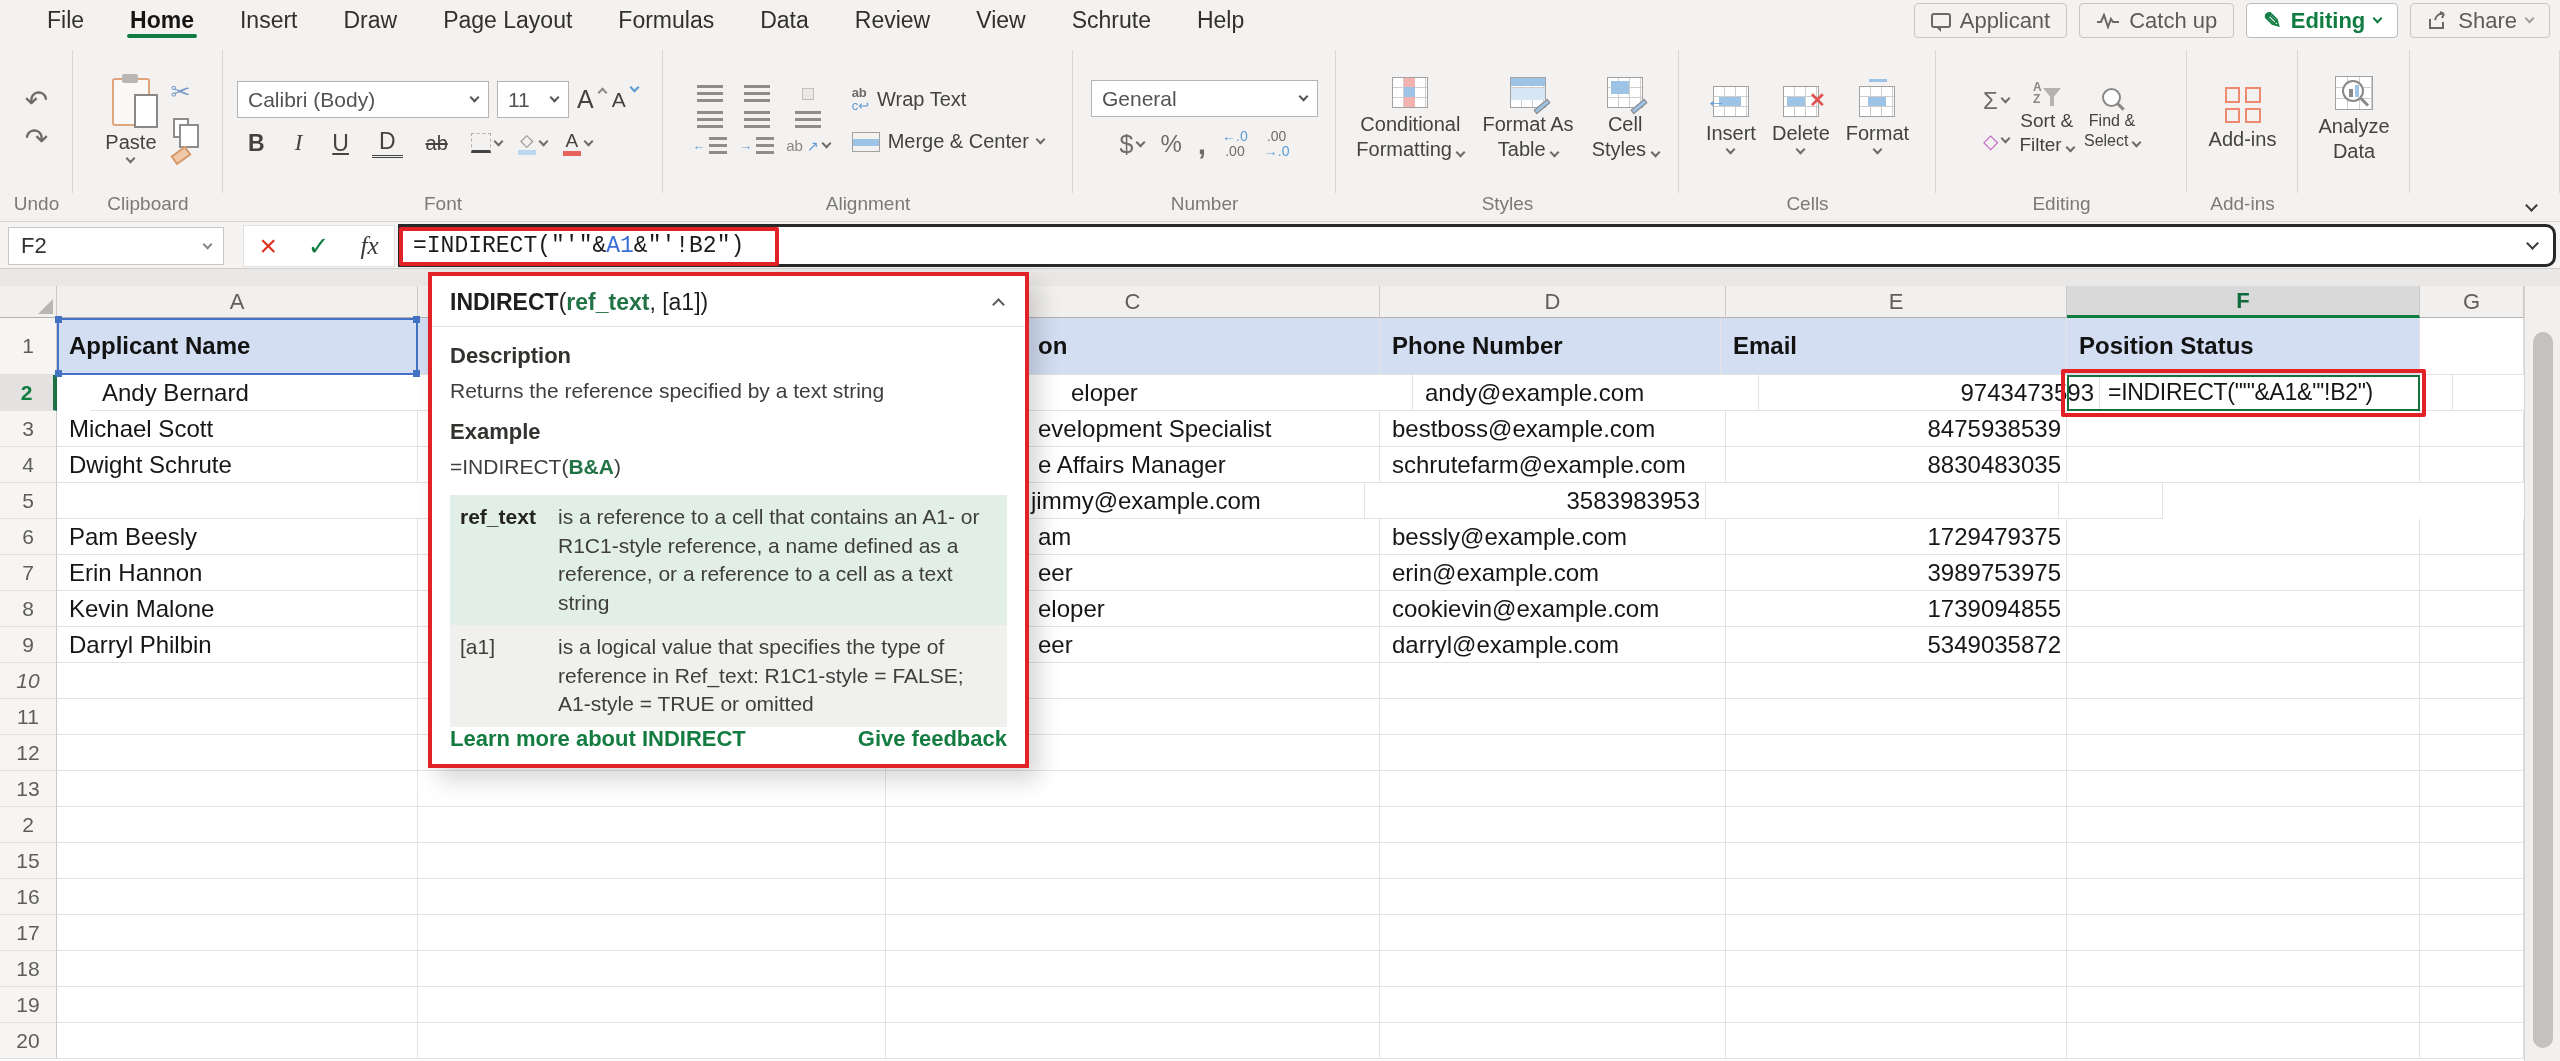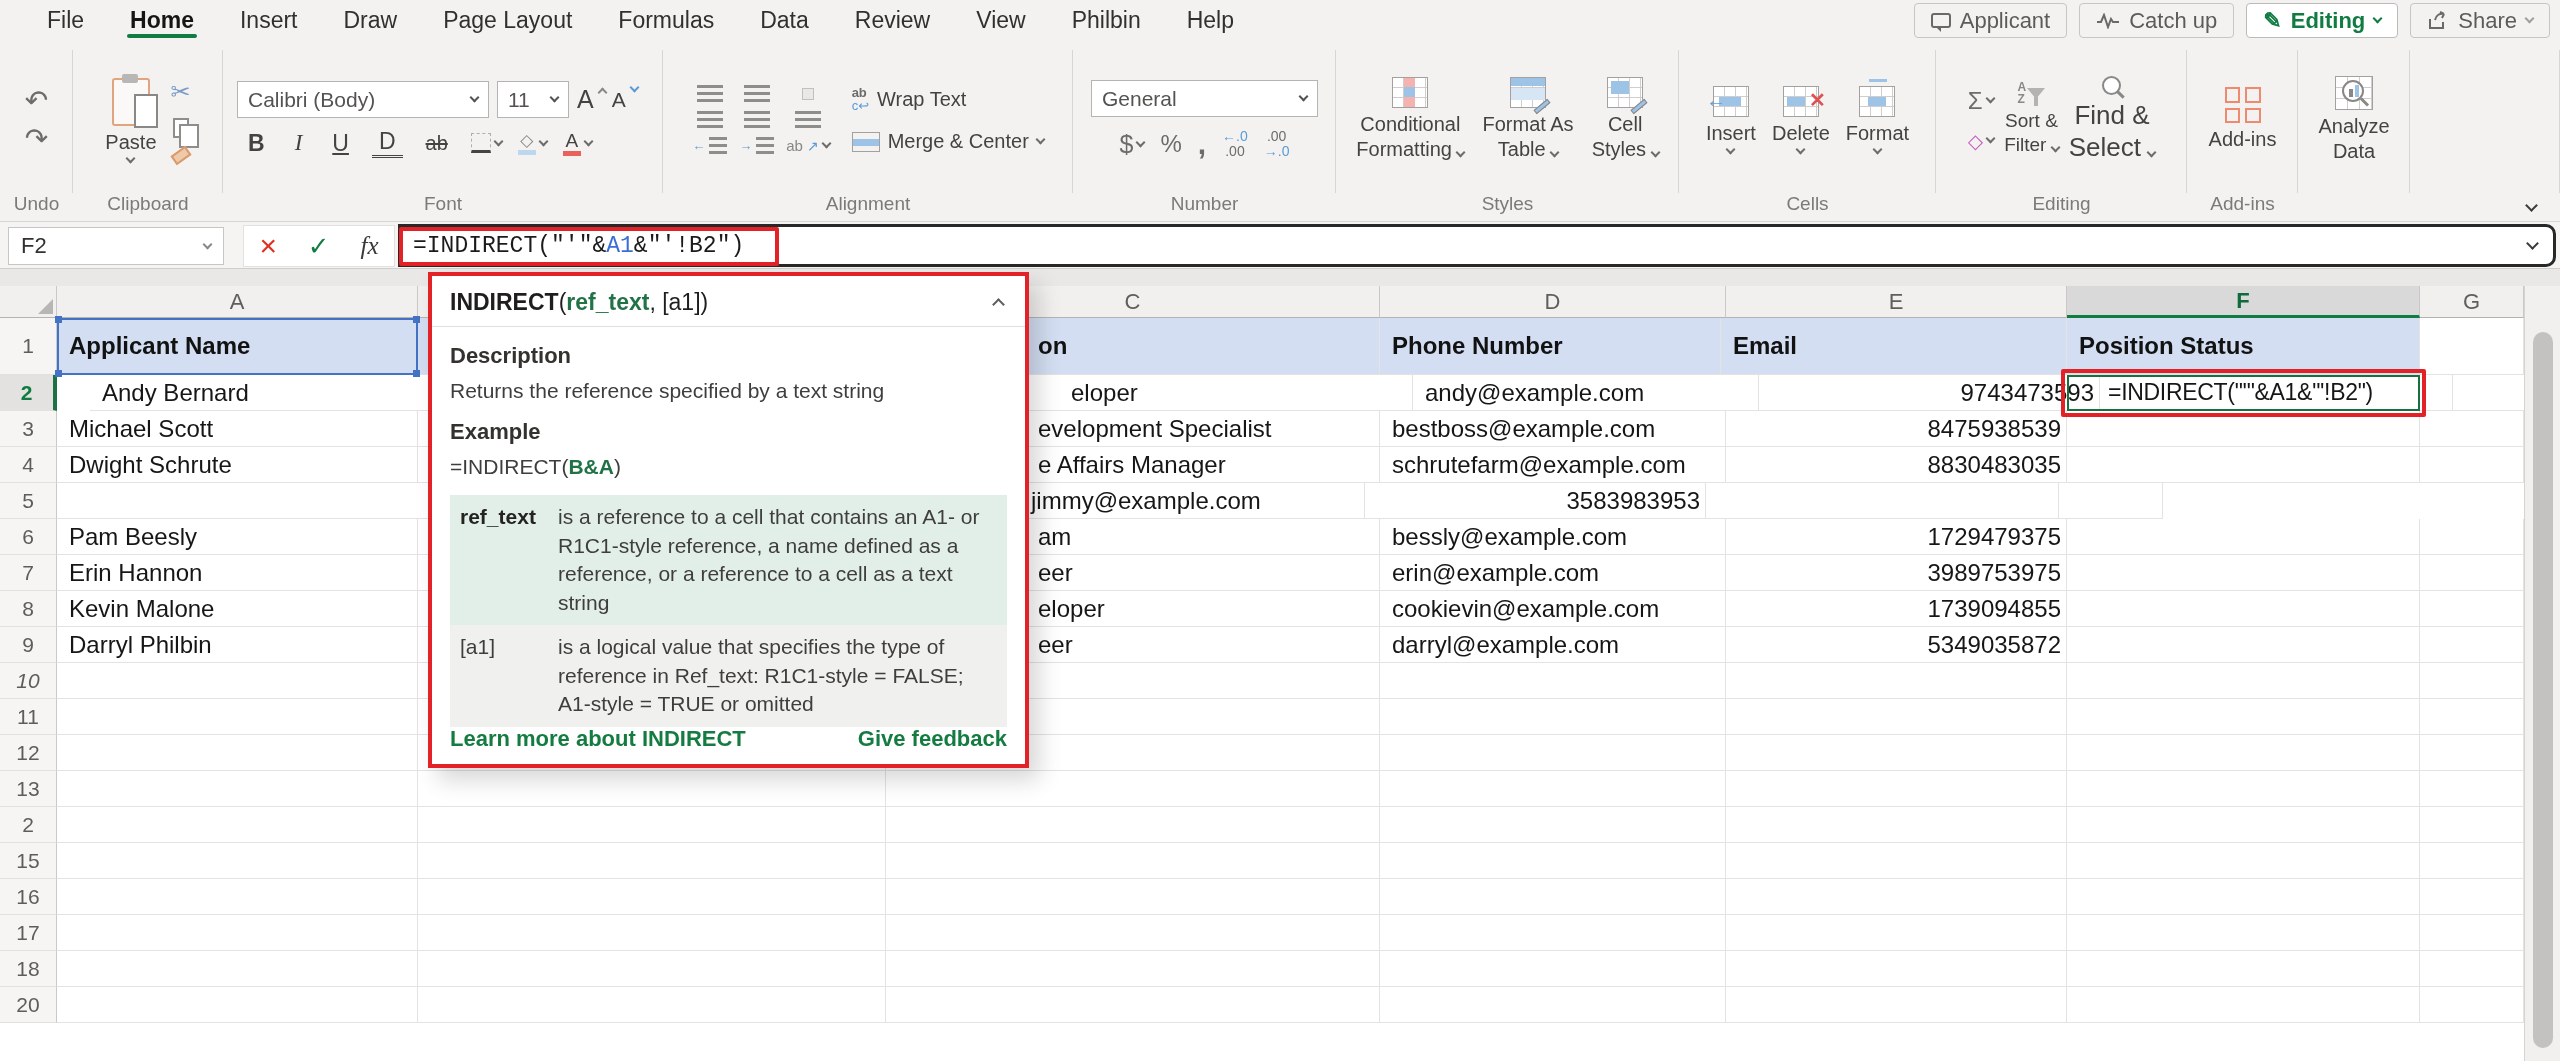--- a/index.html
+++ b/index.html
@@ -166,21 +166,21 @@
     <div class="menu">
       <div class="mitem">File</div>
       <div class="mitem active">Home</div>
       <div class="mitem">Insert</div>
       <div class="mitem">Draw</div>
       <div class="mitem">Page Layout</div>
       <div class="mitem">Formulas</div>
       <div class="mitem">Data</div>
       <div class="mitem">Review</div>
       <div class="mitem">View</div>
-      <div class="mitem">Philbin</div>
+      <div class="mitem">Schrute</div>
       <div class="mitem">Help</div>
     </div>
     <div class="tb-right">
       <div class="tbbtn">
         <span class="ico-bub"></span>
         <span>Applicant</span>
       </div>
       <div class="tbbtn">
         <svg width="24" height="16" viewBox="0 0 24 16">
             <polyline points="1,9 5,9 8,2 12,14 15,6 17,9 23,9" fill="none" stroke="#6b6967" stroke-width="2"></polyline>
@@ -412,21 +412,21 @@
         </div>
         <div class="bigbtn">
           <span class="azf">
               <span class="az"><span>A</span><br><span>Z</span></span>
               <span class="funnel"></span>
             </span>
           <span class="lbl" style="font-size:19px"><span>Sort &amp;</span><br><span>Filter</span> <i class="cv small gicons"></i></span>
         </div>
         <div class="bigbtn">
           <span class="magnifier"></span>
-          <span class="lbl" style="font-size:26px"><span>Find &amp;</span><br><span>Select</span> <i class="cv small gicons"></i></span>
+          <span class="lbl" style="font-size:16px"><span>Find &amp;</span><br><span>Select</span> <i class="cv small gicons"></i></span>
         </div>
       </div>
       <div class="glabel">Editing</div>
     </div>
 
     <div class="rgroup" style="width:111px">
       <div class="gbody">
         <div class="bigbtn">
           <span class="ico-add">
               <i></i>
@@ -661,20 +661,30 @@
         <div class="rh" style="width: 57px; height: 36px;">18</div>
         <div class="cell col-a" style="width: 361px; height: 36px;"></div>
         <div class="cell col-b" style="width: 468px; height: 36px;"></div>
         <div class="cell col-c clip" style="width: 494px; height: 36px;"></div>
         <div class="cell col-d" style="width: 346px; height: 36px;"></div>
         <div class="cell col-e num" style="width: 341px; height: 36px;"></div>
         <div class="cell col-f" style="width: 353px; height: 36px;"></div>
         <div class="cell col-g" style="width: 104px; height: 36px;"></div>
       </div>
       <div class="srow">
+        <div class="rh" style="width: 57px; height: 36px;">19</div>
+        <div class="cell col-a" style="width: 361px; height: 36px;"></div>
+        <div class="cell col-b" style="width: 468px; height: 36px;"></div>
+        <div class="cell col-c clip" style="width: 494px; height: 36px;"></div>
+        <div class="cell col-d" style="width: 346px; height: 36px;"></div>
+        <div class="cell col-e num" style="width: 341px; height: 36px;"></div>
+        <div class="cell col-f" style="width: 353px; height: 36px;"></div>
+        <div class="cell col-g" style="width: 104px; height: 36px;"></div>
+      </div>
+      <div class="srow">
         <div class="rh" style="width: 57px; height: 36px;">20</div>
         <div class="cell col-a" style="width: 361px; height: 36px;"></div>
         <div class="cell col-b" style="width: 468px; height: 36px;"></div>
         <div class="cell col-c clip" style="width: 494px; height: 36px;"></div>
         <div class="cell col-d" style="width: 346px; height: 36px;"></div>
         <div class="cell col-e num" style="width: 341px; height: 36px;"></div>
         <div class="cell col-f" style="width: 353px; height: 36px;"></div>
         <div class="cell col-g" style="width: 104px; height: 36px;"></div>
       </div>
     </div>

